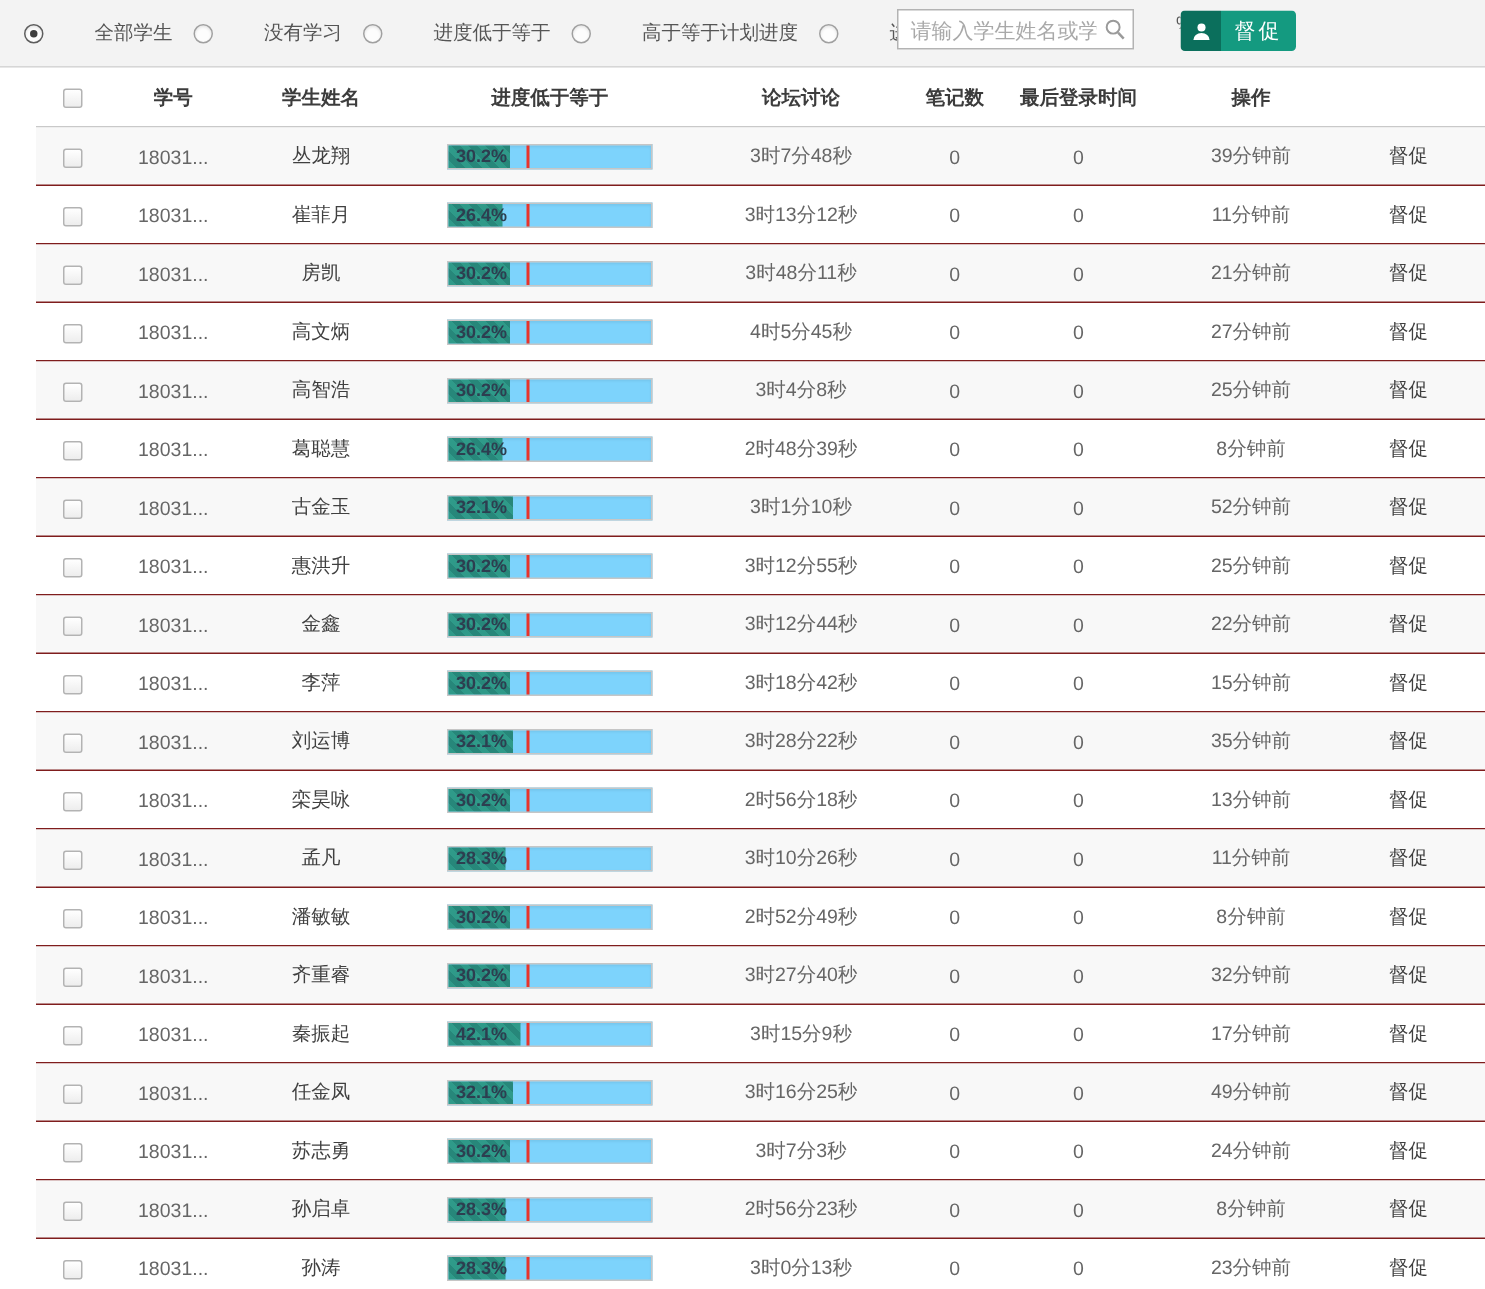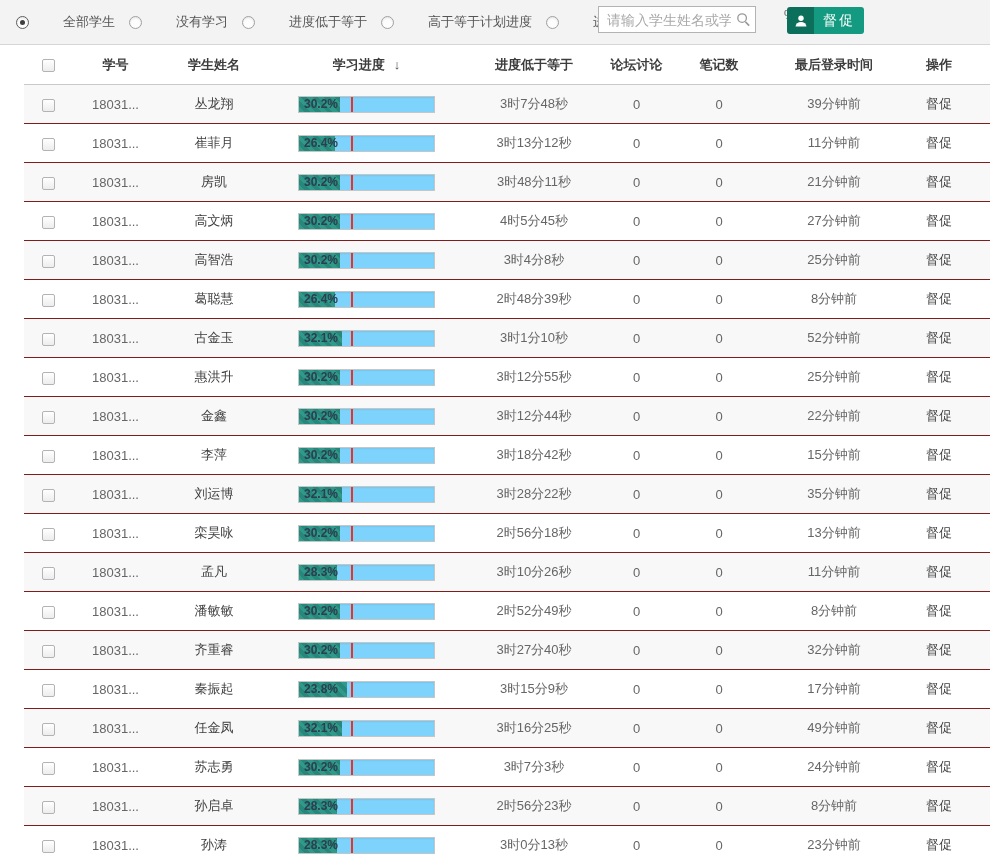--- a/index.html
+++ b/index.html
@@ -106,24 +106,20 @@
       <span class="label-part">督促</span>
     </button>
   </div>
 
   <div class="thead grid">
     <div class="th">
       <span class="checkbox"></span>
     </div>
     <div class="th">学号</div>
     <div class="th">学生姓名</div>
-    <div class="th th-progress">
-      <span>学习进度</span>
-      <span class="sort-glyph">↓</span>
-    </div>
     <div class="th">进度低于等于</div>
     <div class="th">论坛讨论</div>
     <div class="th">笔记数</div>
     <div class="th">最后登录时间</div>
     <div class="th">操作</div>
     <div></div>
   </div>
 
   <div id="tbody">
   <div class="trow grid">
@@ -506,21 +502,21 @@
       <span class="checkbox"></span>
     </div>
     <div class="cell">18031...</div>
     <div class="cell">
       <a class="link">秦振起</a>
     </div>
     <div class="cell">
       <div class="bar">
         <div class="fill" style="width: 35.8%;"></div>
         <div class="marker" style="left: 38.5%;"></div>
-        <span class="pct">23.8%</span>
+        <span class="pct">42.1%</span>
       </div>
     </div>
     <div class="cell">3时15分9秒</div>
     <div class="cell">0</div>
     <div class="cell">0</div>
     <div class="cell">17分钟前</div>
     <div class="cell">
       <a class="link">督促</a>
     </div>
     <div></div>

